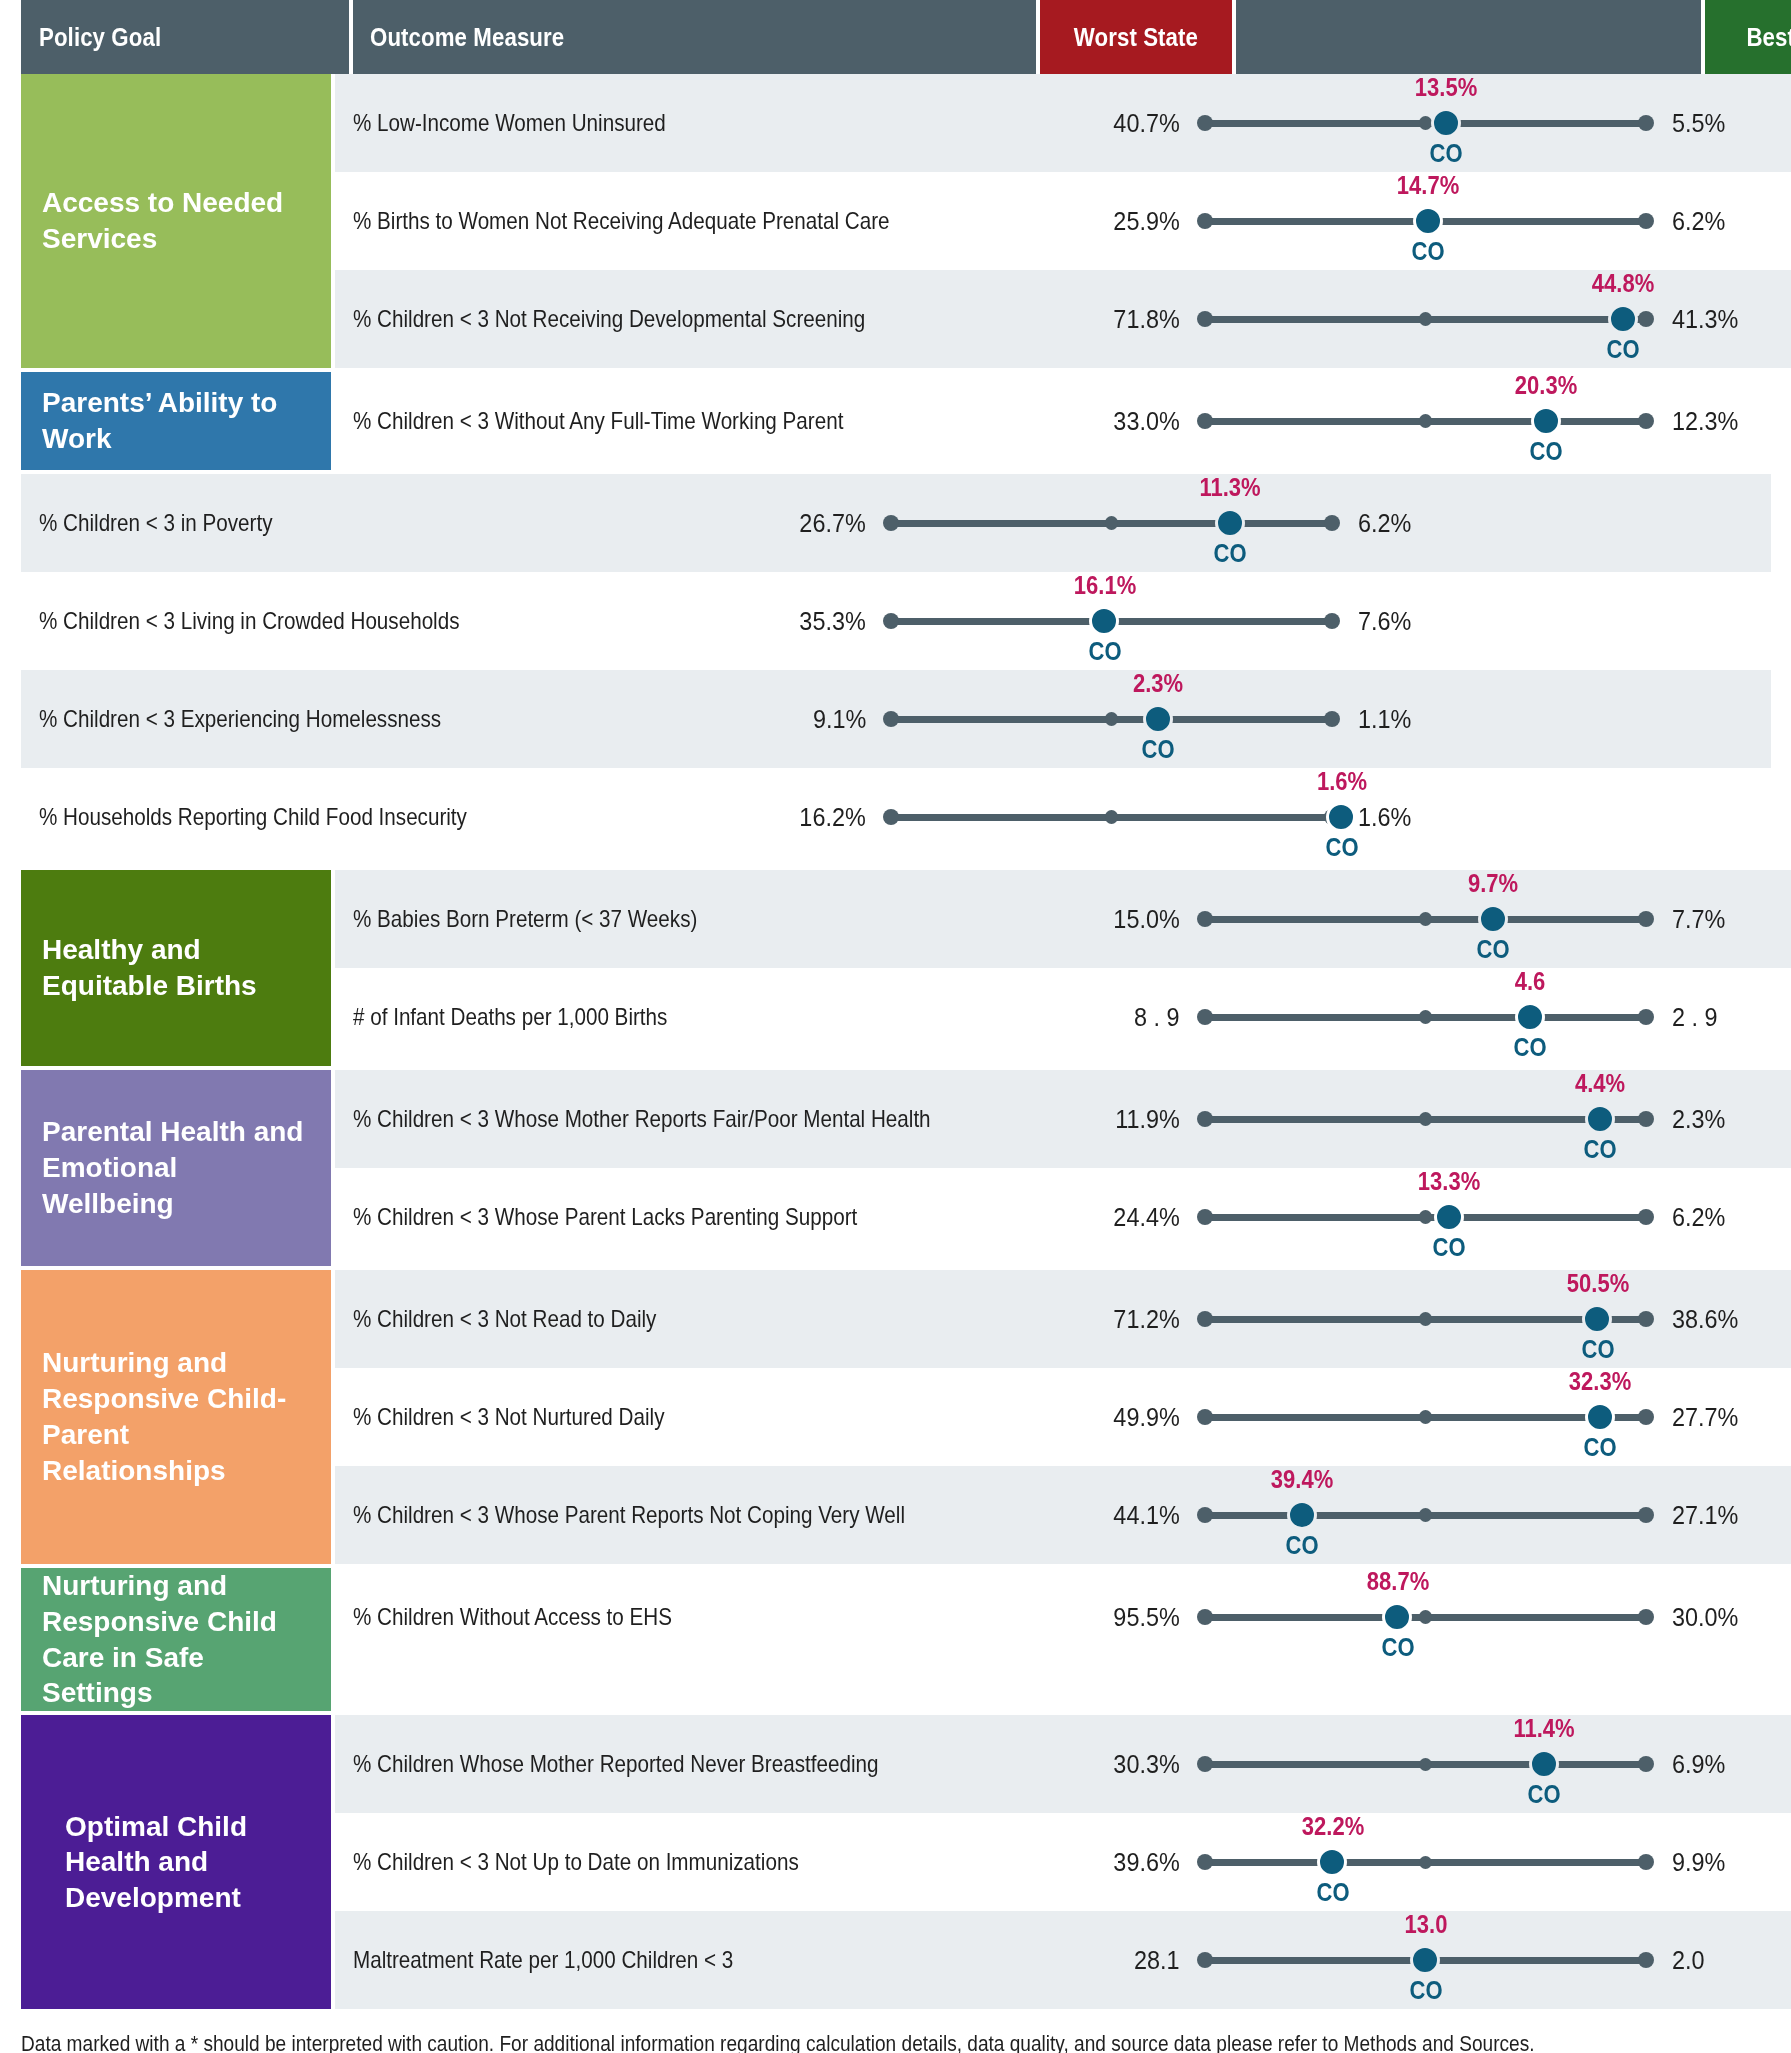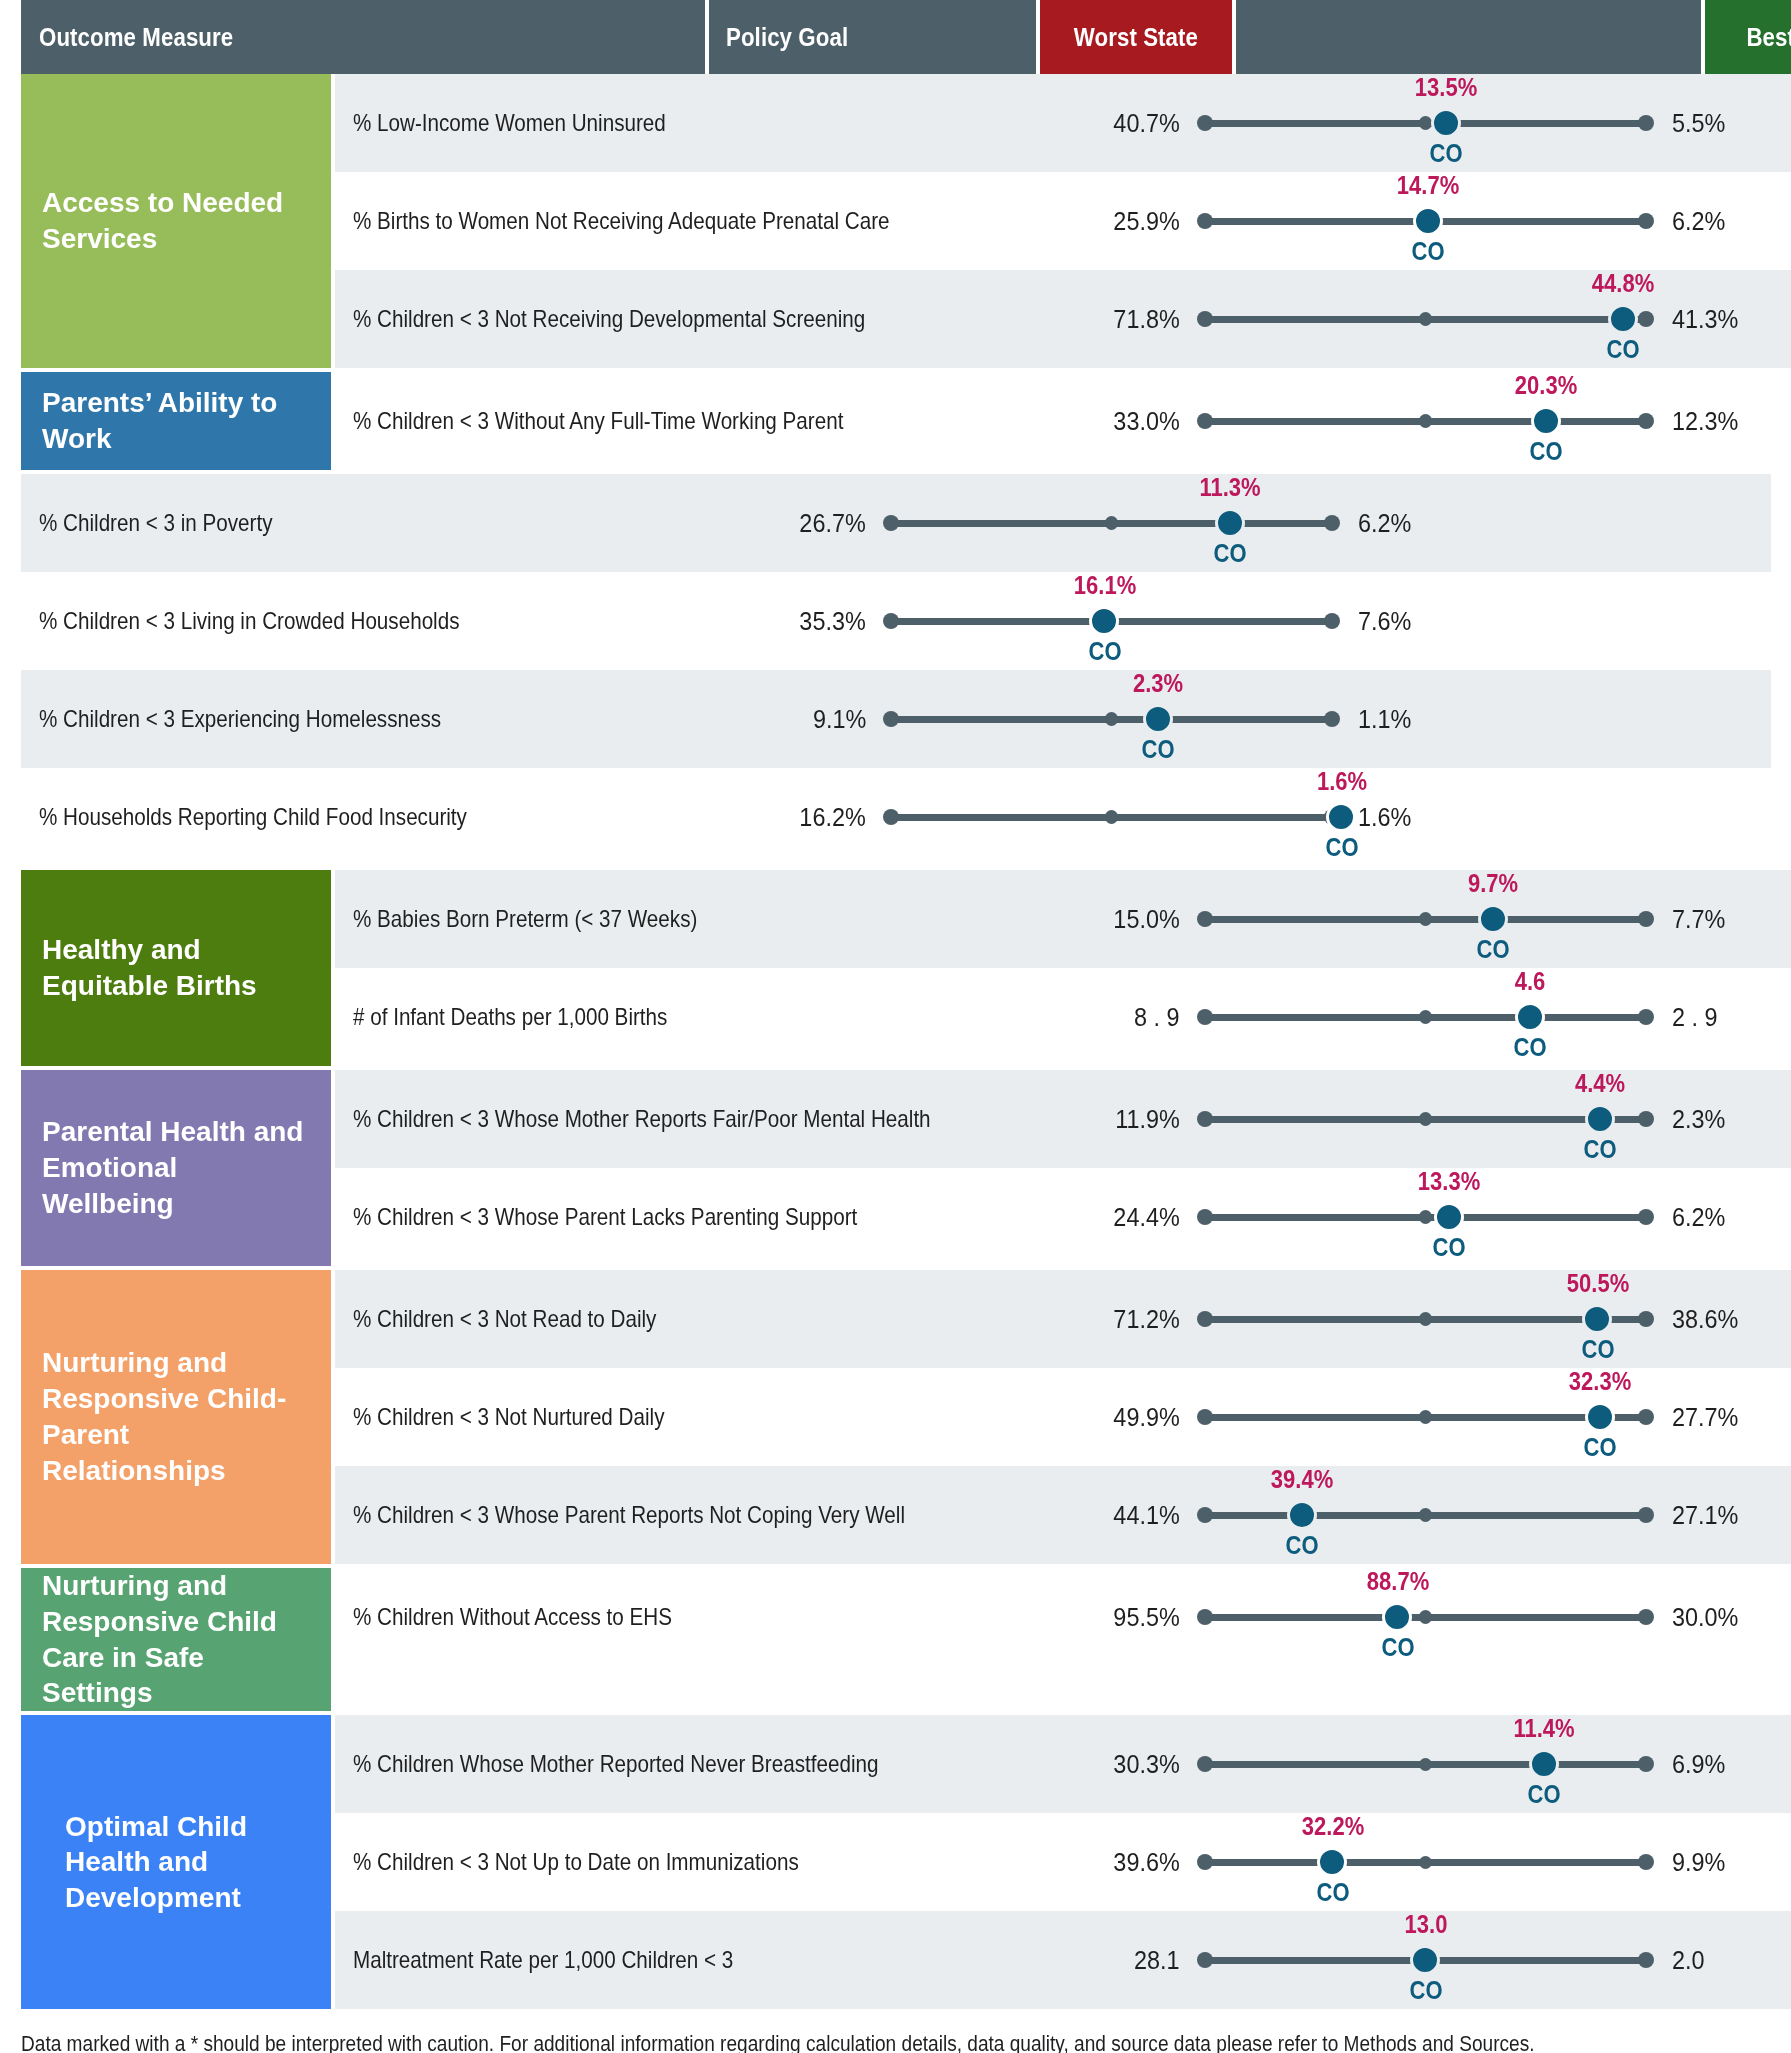--- a/index.html
+++ b/index.html
@@ -197,25 +197,25 @@
     white-space:nowrap;
   }
   .foot span{display:inline-block;transform:scaleX(.88);transform-origin:left center;}
 </style>
 </head>
 <body>
 
 <div id="sheet">
 
   <div class="hdr">
+    <div class="hdr-cell hdr-goal col-goal">
+      <span class="lbl">Policy Goal</span>
+    </div>
     <div class="hdr-cell hdr-meas col-meas">
       <span class="lbl">Outcome Measure</span>
-    </div>
-    <div class="hdr-cell hdr-goal col-goal">
-      <span class="lbl">Policy Goal</span>
     </div>
     <div class="hdr-cell hdr-worst center col-worst">
       <span class="lbl">Worst State</span>
     </div>
     <div class="hdr-cell hdr-mid col-slider">
       <span class="lbl"></span>
     </div>
     <div class="hdr-cell hdr-best center col-best">
       <span class="lbl">Best State</span>
     </div>
@@ -475,21 +475,21 @@
               <div class="mid"></div>
               <div class="co-dot" style="left: 44%;"></div>
               <div class="co-val" style="left: 44%;"><i>88.7%</i></div>
               <div class="co-lbl" style="left: 44%;"><i>CO</i></div>
             </div>
             <div class="bestval col-best"><span>30.0%</span></div>
           </div>
         </div>
       </div>
       <div class="group">
-        <div class="goal-cell" style="background: #3b82f6; padding-left: 44px;">Optimal Child Health and Development</div>
+        <div class="goal-cell" style="background: #4c1d95; padding-left: 44px;">Optimal Child Health and Development</div>
         <div class="rows">
           <div class="row alt">
             <div class="measure col-meas"><span>% Children Whose Mother Reported Never Breastfeeding</span></div>
             <div class="endval col-worst"><span>30.3%</span></div>
             <div class="slider col-slider">
               <div class="track"></div>
               <div class="cap left"></div>
               <div class="cap right"></div>
               <div class="mid"></div>
               <div class="co-dot" style="left: 75.5%;"></div>

